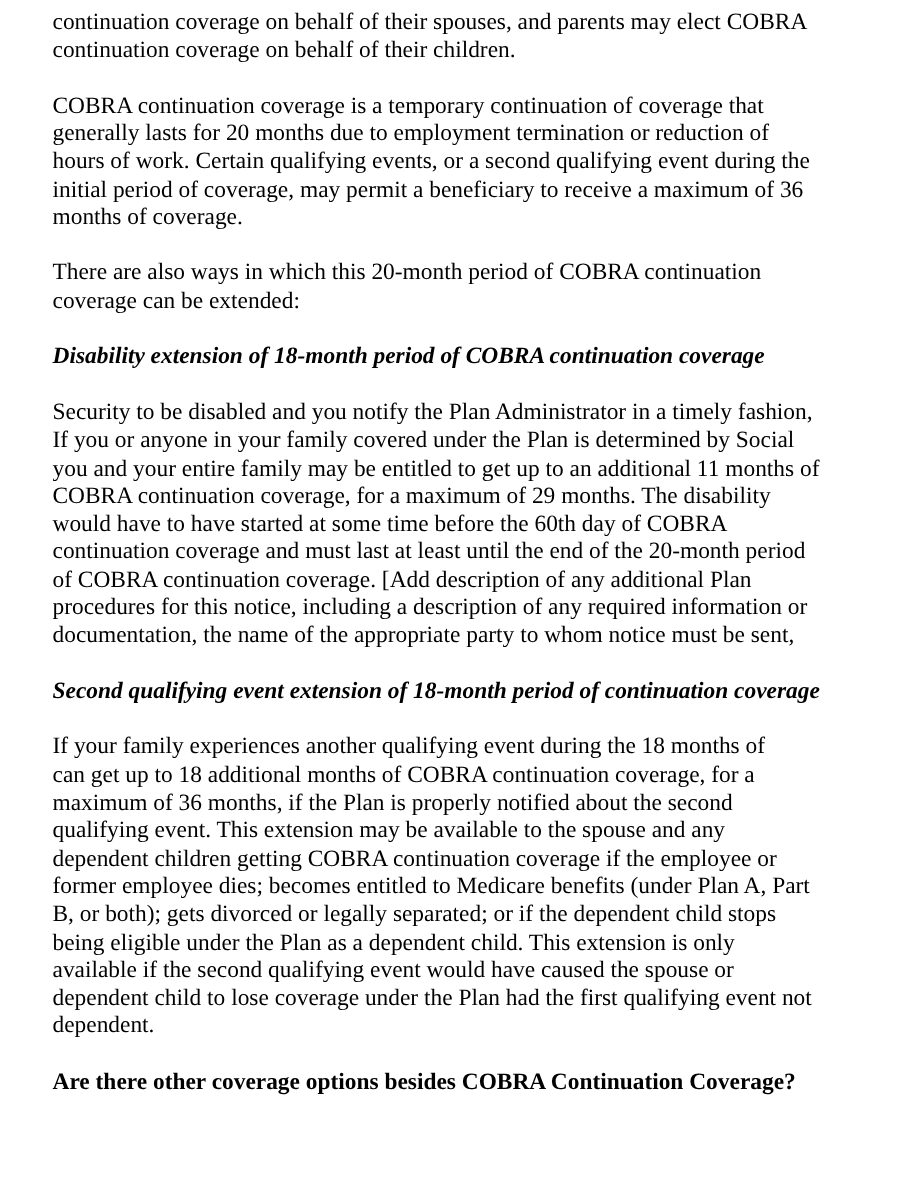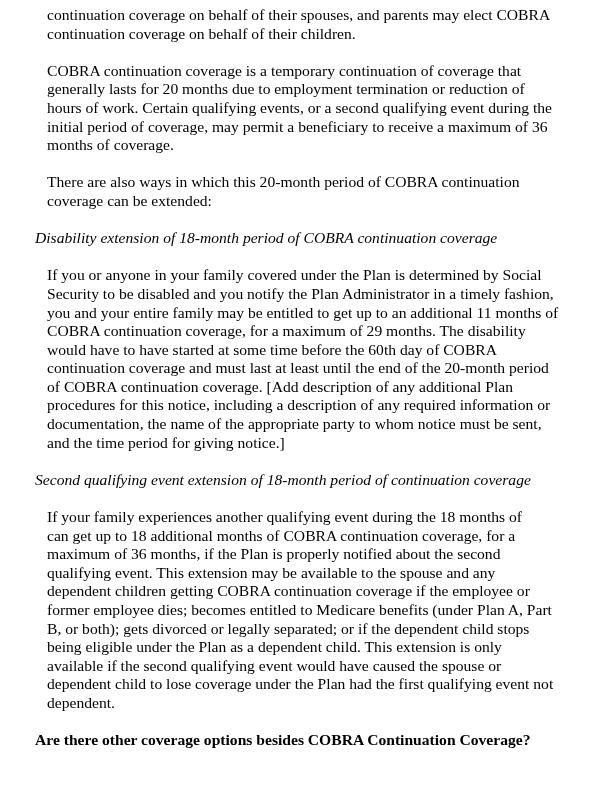--- a/index.html
+++ b/index.html
@@ -3,22 +3,22 @@
 <meta charset="utf-8">
 <style>
   html, body { margin: 0; padding: 0; background: #ffffff; }
   body { width: 611px; height: 796px; overflow: hidden; position: relative; }
   .page {
     position: absolute; left: 35px; top: 6px; width: 570px;
     font-family: "Liberation Serif", "DejaVu Serif", serif;
     font-size: 15.6px; line-height: 18.6px; color: #000;
   }
   .page p { margin: 0 0 18.6px 0; white-space: nowrap; }
-  .page p span.line { display: block; margin-left: 12px; }
-  .h-italic { font-weight: normal; font-style: italic; }
+  .page p span.line { display: block; }
+  .h-italic { font-weight: bold; font-style: italic; }
   .h-bold { font-weight: bold; }
   .it { }
 </style>
 </head>
 <body>
 
 <div class="page">
   <p>
     <span class="line">continuation coverage on behalf of their spouses, and parents may elect COBRA</span>
     <span class="line">continuation coverage on behalf of their children.</span>
@@ -29,30 +29,29 @@
     <span class="line">hours of work. Certain qualifying events, or a second qualifying event during the</span>
     <span class="line">initial period of coverage, may permit a beneficiary to receive a maximum of 36</span>
     <span class="line">months of coverage.</span>
   </p>
   <p>
     <span class="line">There are also ways in which this 20-month period of COBRA continuation</span>
     <span class="line">coverage can be extended:</span>
   </p>
   <p class="h-italic">Disability extension of 18-month period of COBRA continuation coverage</p>
   <p>
+    <span class="line">Security to be disabled and you notify the Plan Administrator in a timely fashion,</span>
     <span class="line">If you or anyone in your family covered under the Plan is determined by Social</span>
-    <span class="line">Security to be disabled and you notify the Plan Administrator in a timely fashion,</span>
     <span class="line">you and your entire family may be entitled to get up to an additional 11 months of</span>
     <span class="line">COBRA continuation coverage, for a maximum of 29 months.  The disability</span>
     <span class="line">would have to have started at some time before the 60th day of COBRA</span>
     <span class="line">continuation coverage and must last at least until the end of the 20-month period</span>
     <span class="line"><span>of COBRA continuation coverage.  [</span><span class="it">Add description of any additional Plan</span></span>
     <span class="line it">procedures for this notice, including a description of any required information or</span>
     <span class="line it">documentation, the name of the appropriate party to whom notice must be sent,</span>
-    <span class="line"><span class="it">and the time period for giving notice.</span><span>]</span></span>
   </p>
   <p class="h-italic">Second qualifying event extension of 18-month period of continuation coverage</p>
   <p>
     <span class="line">If your family experiences another qualifying event during the 18 months of</span>
     <span class="line">can get up to 18 additional months of COBRA continuation coverage, for a</span>
     <span class="line">maximum of 36 months, if the Plan is properly notified about the second</span>
     <span class="line">qualifying event.  This extension may be available to the spouse and any</span>
     <span class="line">dependent children getting COBRA continuation coverage if the employee or</span>
     <span class="line">former employee dies; becomes entitled to Medicare benefits (under Plan A, Part</span>
     <span class="line">B, or both); gets divorced or legally separated; or if the dependent child stops</span>

